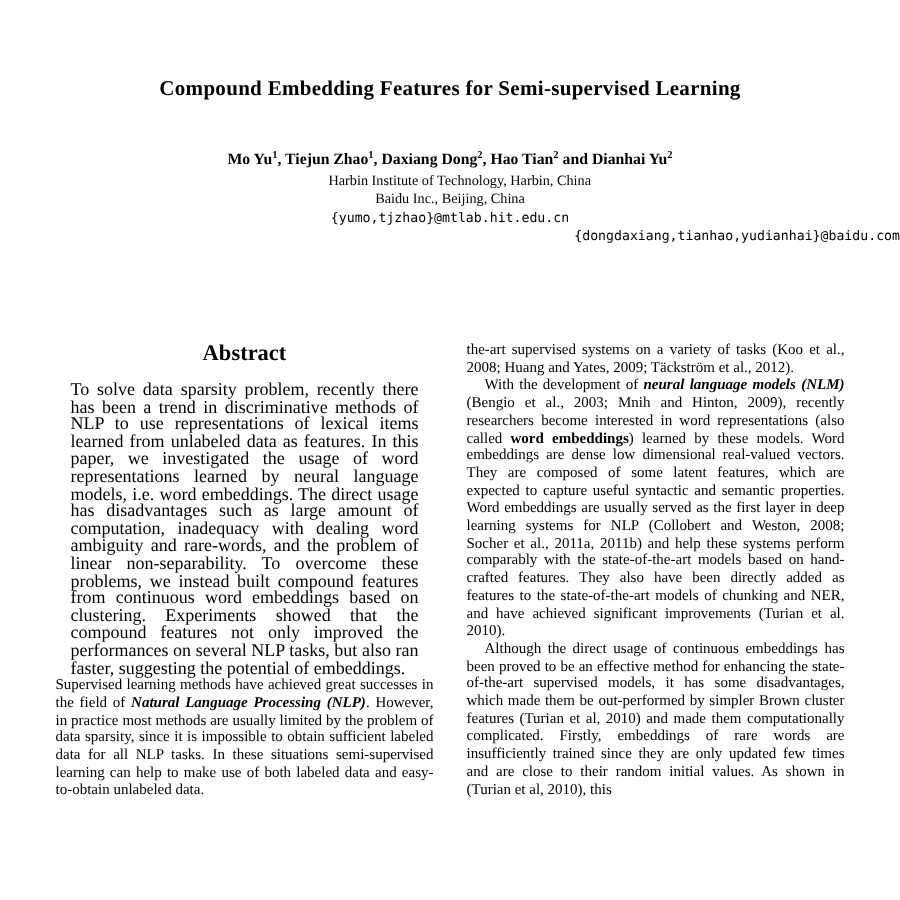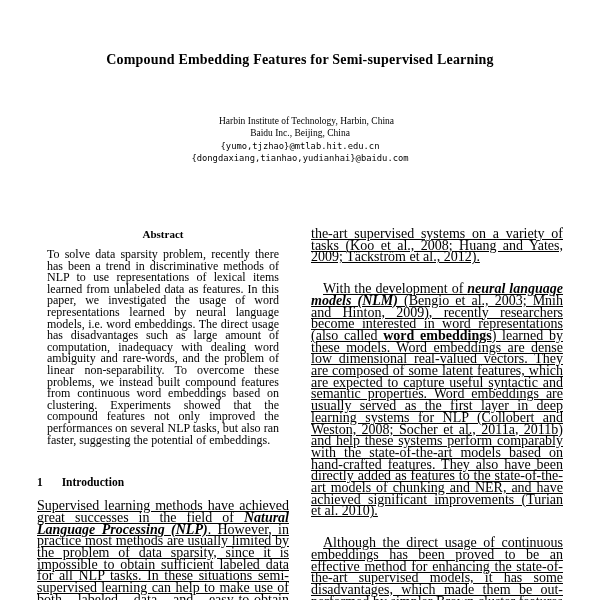--- a/index.html
+++ b/index.html
@@ -13,64 +13,60 @@
     overflow: hidden;
   }
   .centered { position: absolute; left: 0; right: 0; text-align: center; }
   .title { top: 52px; font-size: 14px; font-weight: bold; letter-spacing: 0.2px; text-align: center; }
   .authors { top: 99px; font-size: 10.5px; font-weight: bold; }
   .authors sup { font-size: 7px; }
   .affil1 { top: 116px; font-size: 9.5px; margin-left: 13px; }
   .affil2 { top: 128px; font-size: 9.5px; }
   .email { font-family: "DejaVu Sans Mono", monospace; font-size: 8.8px; }
   .email1 { top: 141px; }
-  .email2 { top: 153px; }
+  .email2 { top: 153px; text-align: right; }
   .col { position: absolute; top: 228px; width: 252px; }
   .col-left { left: 37px; }
   .col-right { left: 311px; }
-  .abs-head { text-align: center; font-weight: bold; font-size: 11px; margin-bottom: 9px; }
+  .abs-head { text-align: center; font-weight: bold; font-size: 15px; margin-bottom: 9px; }
   .abs-body {
     margin: 0 10px;
     font-size: 12px;
     line-height: 11.6px;
     text-align: justify;
   }
   .sec-head { margin-top: 30px; margin-bottom: 12px; font-weight: bold; font-size: 11.5px; }
   .sec-num { margin-right: 16px; }
   p.body-text {
     margin: 0;
-    font-size: 14px;
+    font-size: 10px;
     line-height: 11.7px;
     text-align: justify;
-    text-decoration: underline;
   }
-  p.indent { text-indent: 12px; margin-top: 20px; }
+  p.indent { text-indent: 12px; }
 </style>
 </head>
 <body>
 
 <div class="page">
 
   <div class="centered title">Compound Embedding Features for Semi-supervised Learning</div>
 
+  <div class="centered authors">Mo Yu<sup>1</sup>, Tiejun Zhao<sup>1</sup>, Daxiang Dong<sup>2</sup>, Hao Tian<sup>2</sup> and Dianhai Yu<sup>2</sup></div>
 
   <div class="centered affil1">Harbin Institute of Technology, Harbin, China</div>
   <div class="centered affil2">Baidu Inc., Beijing, China</div>
 
   <div class="centered email email1">{yumo,tjzhao}@mtlab.hit.edu.cn</div>
   <div class="centered email email2">{dongdaxiang,tianhao,yudianhai}@baidu.com</div>
 
   <div class="col col-left">
     <div class="abs-head">Abstract</div>
     <p class="abs-body">To solve data sparsity problem, recently there has been a trend in discriminative methods of NLP to use representations of lexical items learned from unlabeled data as features. In this paper, we investigated the usage of word representations learned by neural language models, i.e. word embeddings. The direct usage has disadvantages such as large amount of computation, inadequacy with dealing word ambiguity and rare-words, and the problem of linear non-separability. To overcome these problems, we instead built compound features from continuous word embeddings based on clustering. Experiments showed that the compound features not only improved the performances on several NLP tasks, but also ran faster, suggesting the potential of embeddings.</p>
 
-    <div class="sec-head">
-      <span class="sec-num">1</span>
-      <span class="sec-title">Introduction</span>
-    </div>
     <p class="body-text"><span>Supervised learning methods have achieved great successes in the field of </span><span style="font-style: italic; font-weight: bold;">Natural Language Processing (NLP)</span><span>. However, in practice most methods are usually limited by the problem of data sparsity, since it is impossible to obtain sufficient labeled data for all NLP tasks. In these situations semi-supervised learning can help to make use of both labeled data and easy-to-obtain unlabeled data.</span></p>
   </div>
 
   <div class="col col-right">
     <p class="body-text"><span>the-art supervised systems on a variety of tasks (Koo et al., 2008; Huang and Yates, 2009; Täckström et al., 2012).</span></p>
     <p class="body-text indent"><span>With the development of </span><span style="font-style: italic; font-weight: bold;">neural language models (NLM)</span><span> (Bengio et al., 2003; Mnih and Hinton, 2009), recently researchers become interested in word representations (also called </span><span style="font-weight: bold;">word embeddings</span><span>) learned by these models. Word embeddings are dense low dimensional real-valued vectors. They are composed of some latent features, which are expected to capture useful syntactic and semantic properties. Word embeddings are usually served as the first layer in deep learning systems for NLP (Collobert and Weston, 2008; Socher et al., 2011a, 2011b) and help these systems perform comparably with the state-of-the-art models based on hand-crafted features. They also have been directly added as features to the state-of-the-art models of chunking and NER, and have achieved significant improvements (Turian et al. 2010).</span></p>
     <p class="body-text indent"><span>Although the direct usage of continuous embeddings has been proved to be an effective method for enhancing the state-of-the-art supervised models, it has some disadvantages, which made them be out-performed by simpler Brown cluster features (Turian et al, 2010) and made them computationally complicated. Firstly, embeddings of rare words are insufficiently trained since they are only updated few times and are close to their random initial values. As shown in (Turian et al, 2010), this</span></p>
   </div>
 
 </div>

